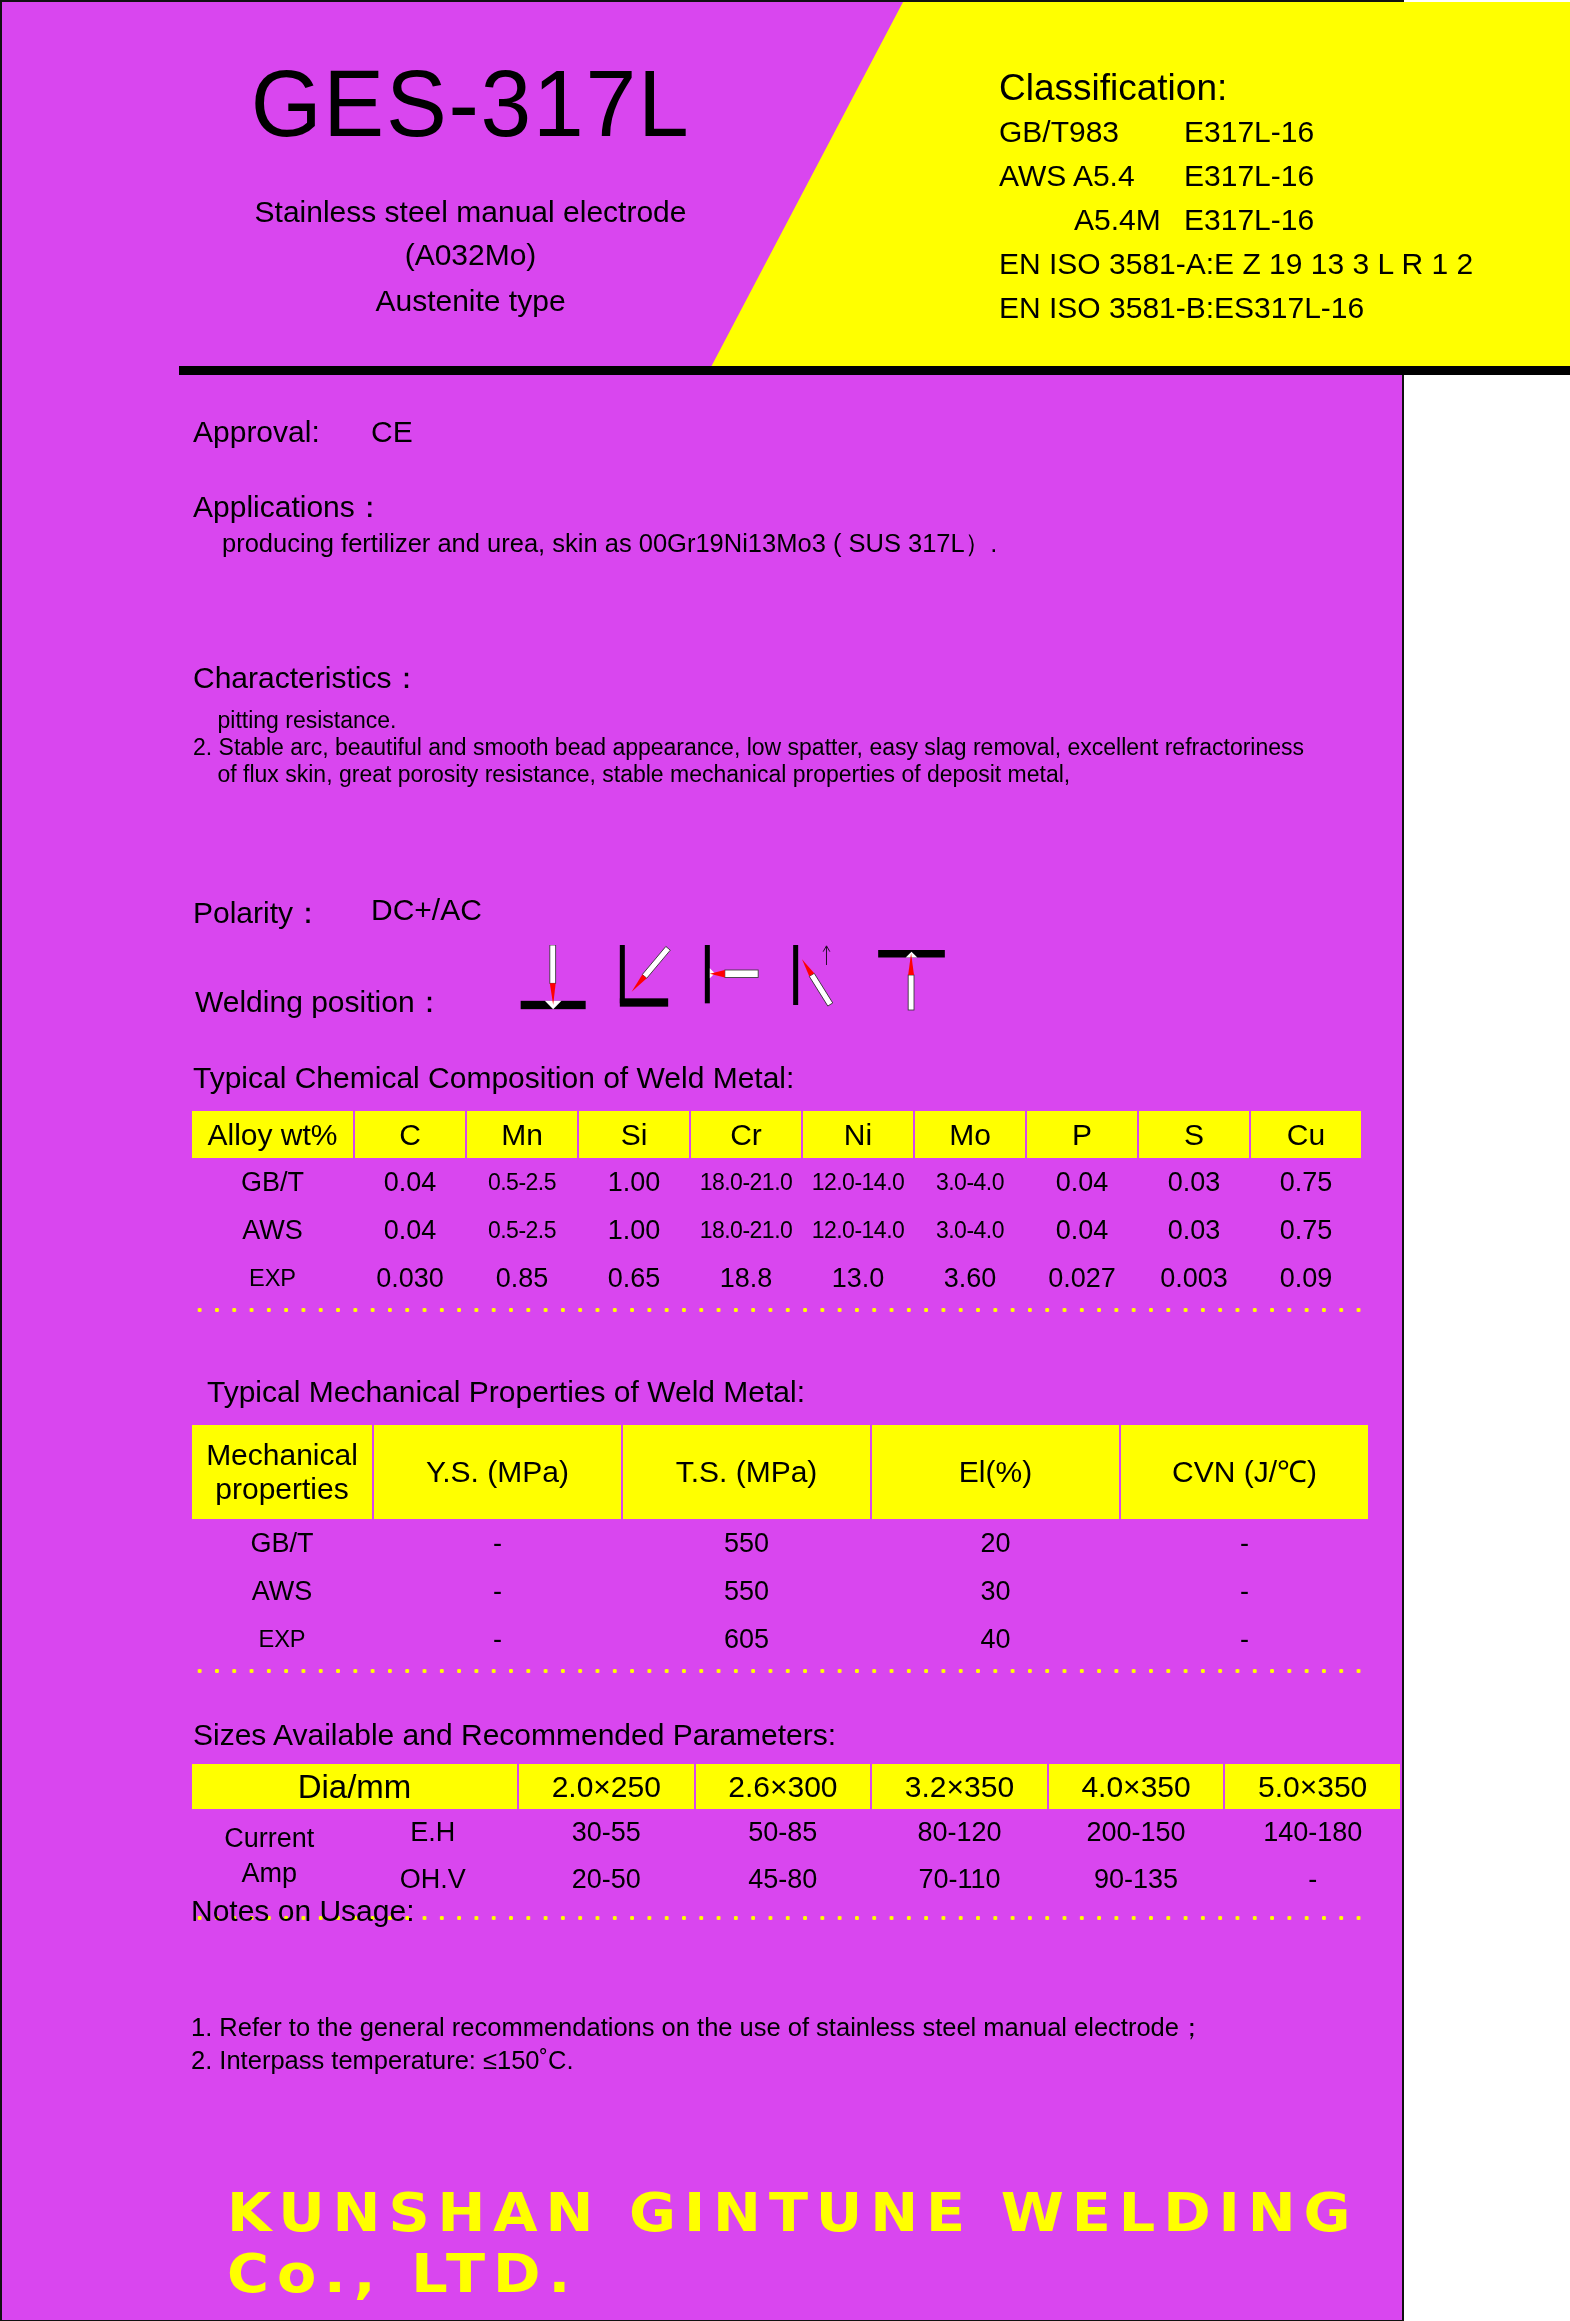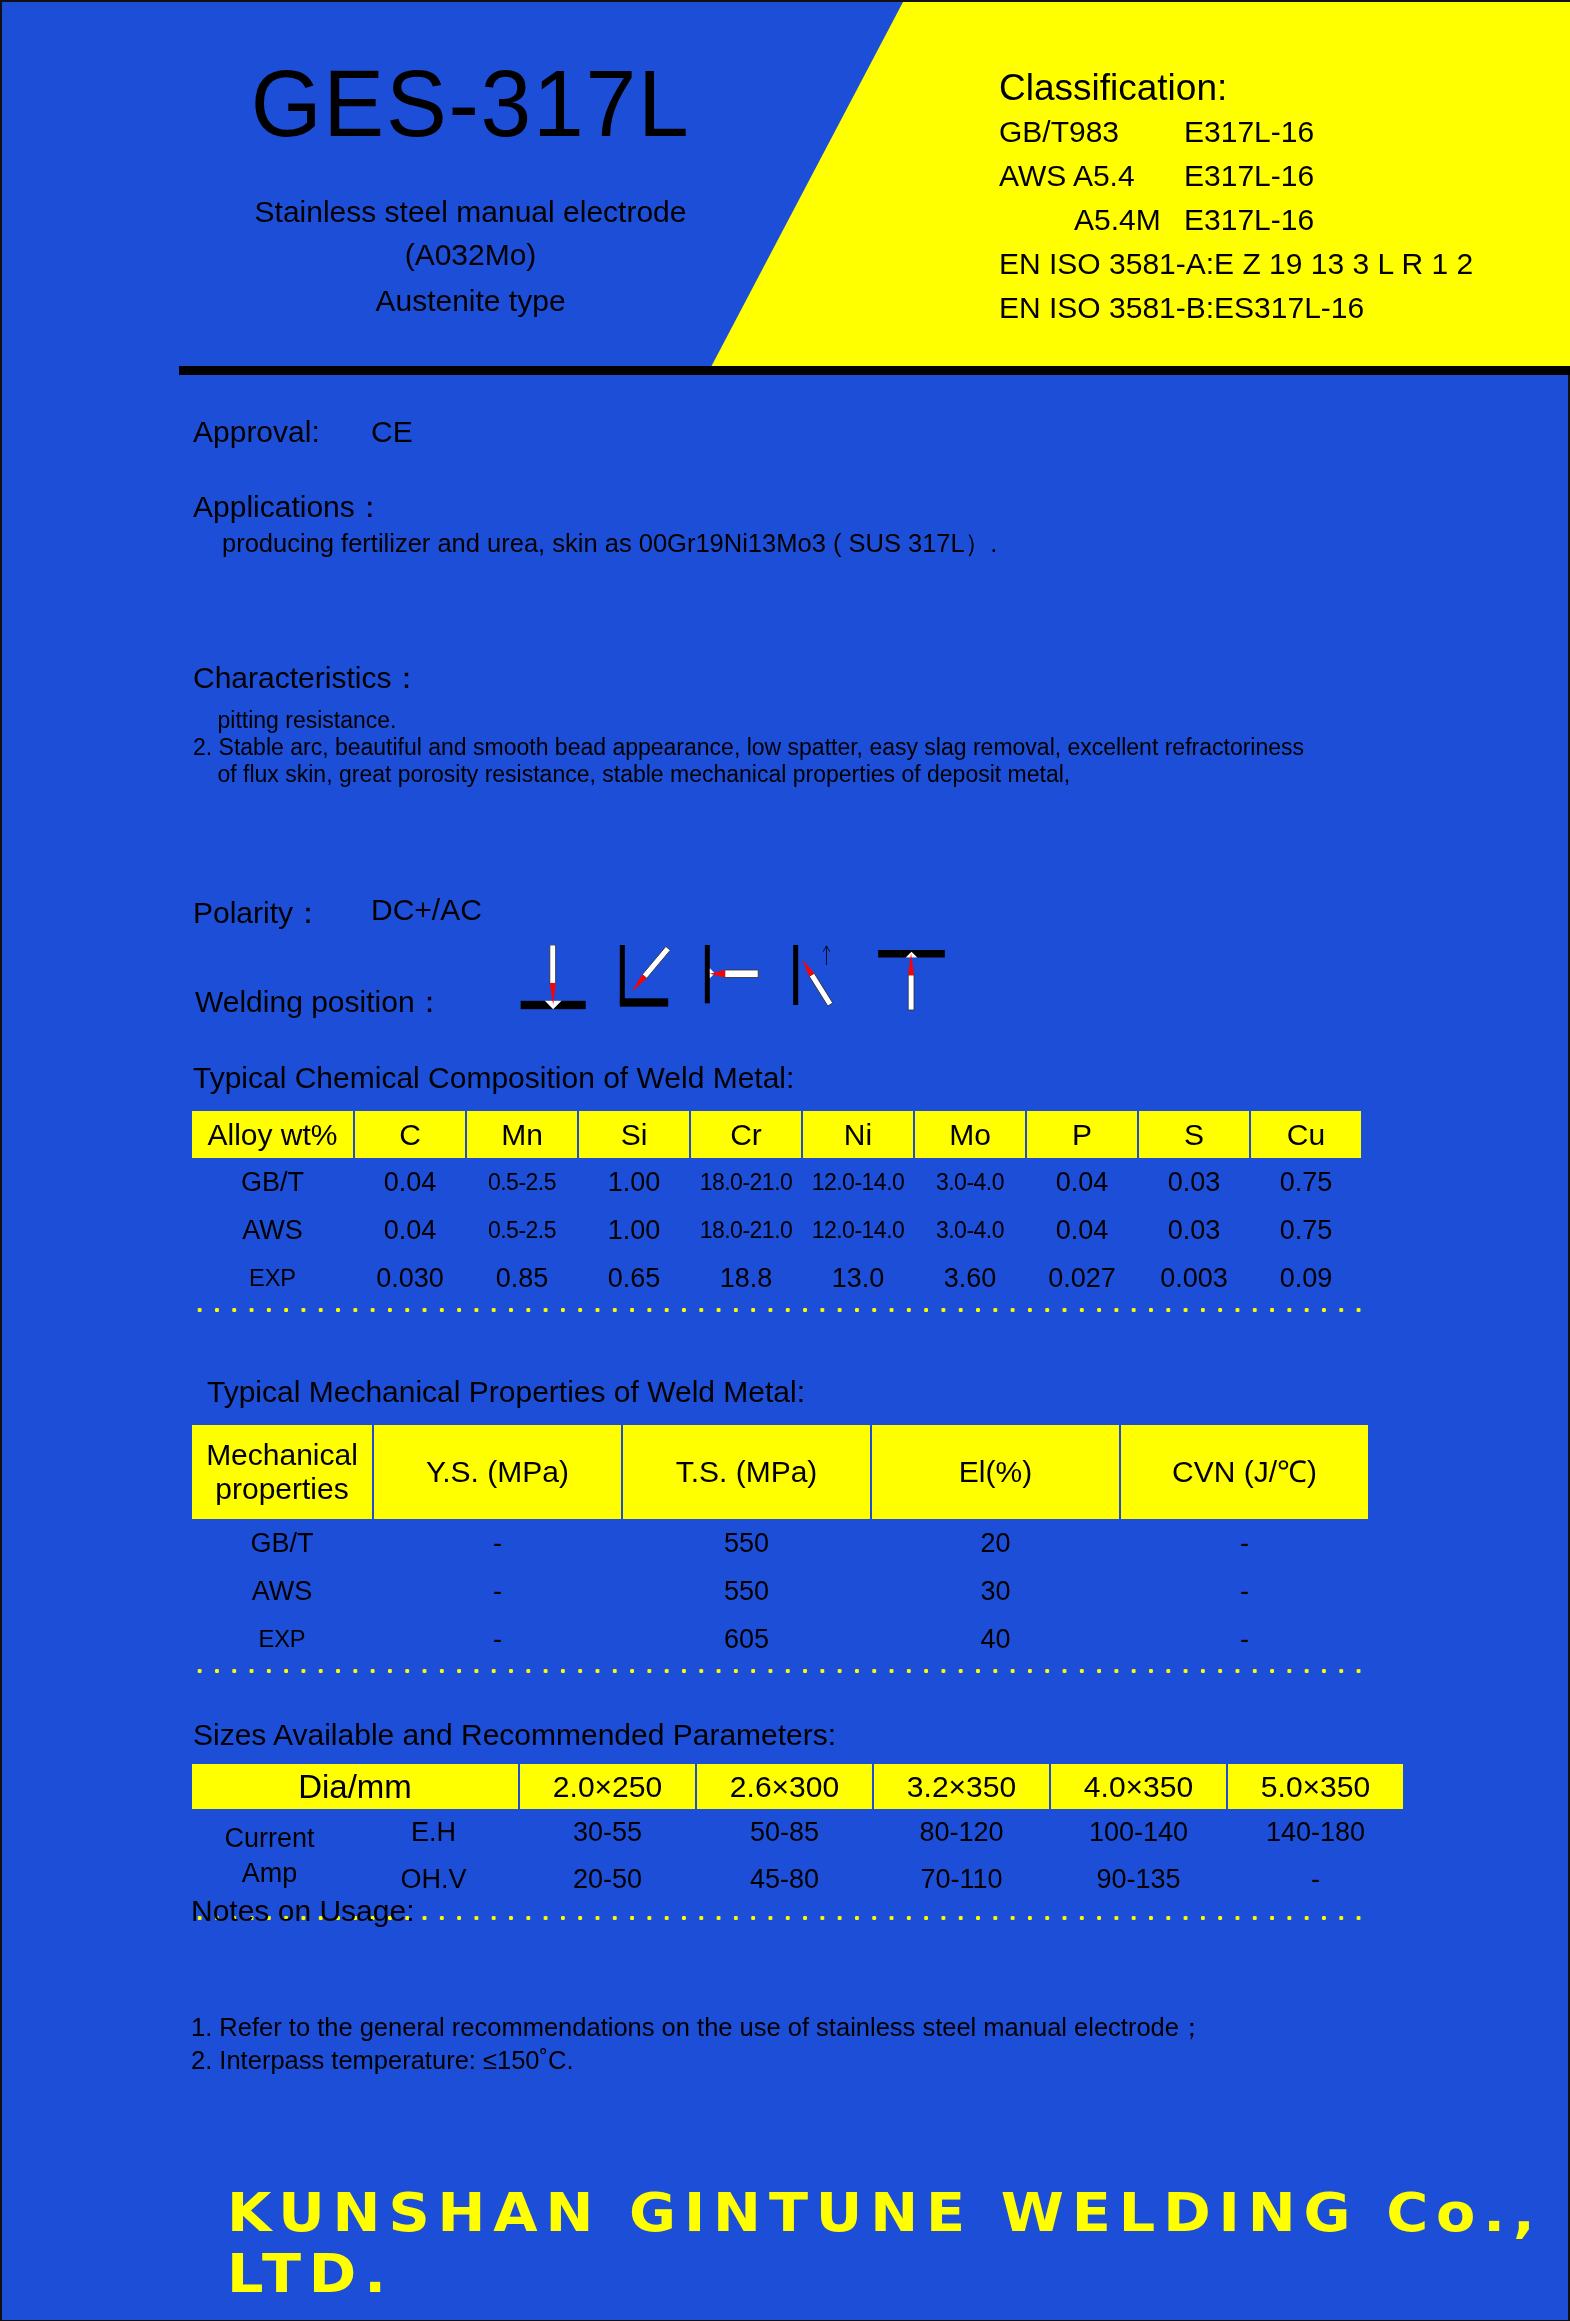--- a/index.html
+++ b/index.html
@@ -1,18 +1,18 @@
 <!DOCTYPE html>
 <html style="font-size:14.5px"><head>
 <meta charset="utf-8">
 <style>
   * { box-sizing: border-box; margin: 0; padding: 0; }
   html, body { width: 1570px; height: 2322px; background: #fff; }
   body { font-family: "Liberation Sans", sans-serif; color: #000; position: relative; overflow: hidden; }
-  .page { position: absolute; left: 0; top: 0; width: 1570px; height: 2322px; border: 2.7px solid #111; background: #1d4ed8; }
+  .page { position: absolute; left: 0; top: 0; width: 1404px; height: 2322px; border: 2.7px solid #111; background: #d946ef; }
 
   
   .yellow-band { position: absolute; left: 0; top: 0; width: 1570px; height: 365px; background: #ffff00;
     clip-path: polygon(901px 0, 1570px 0, 1570px 365px, 709px 365px); }
   .header-rule { position: absolute; left: 177px; top: 364px; width: 1393px; height: 9px; background: #000; }
   .product-title { position: absolute; left: 173px; top: 47px; width: 591px; text-align: center; font-size: 95px; letter-spacing: 1.8px; transform: scaleX(0.96); transform-origin: center; }
   .subtitle { position: absolute; left: 173px; width: 591px; text-align: center; font-size: 30px; }
   .sub1 { top: 193px; } .sub2 { top: 236px; } .sub3 { top: 282px; }
   .class-block { position: absolute; left: 997px; top: 64px; }
   .class-heading { font-size: 37px; line-height: 44px; }
@@ -274,21 +274,21 @@
     <tbody>
       <tr>
         <td rowspan="2" style="line-height:35px;">
           <div>Current</div>
           <div>Amp</div>
         </td>
         <td>E.H</td>
         <td>30-55</td>
         <td>50-85</td>
         <td>80-120</td>
-        <td>100-140</td>
+        <td>200-150</td>
         <td>140-180</td>
       </tr>
       <tr>
         <td>OH.V</td>
         <td>20-50</td>
         <td>45-80</td>
         <td>70-110</td>
         <td>90-135</td>
         <td>-</td>
       </tr>

